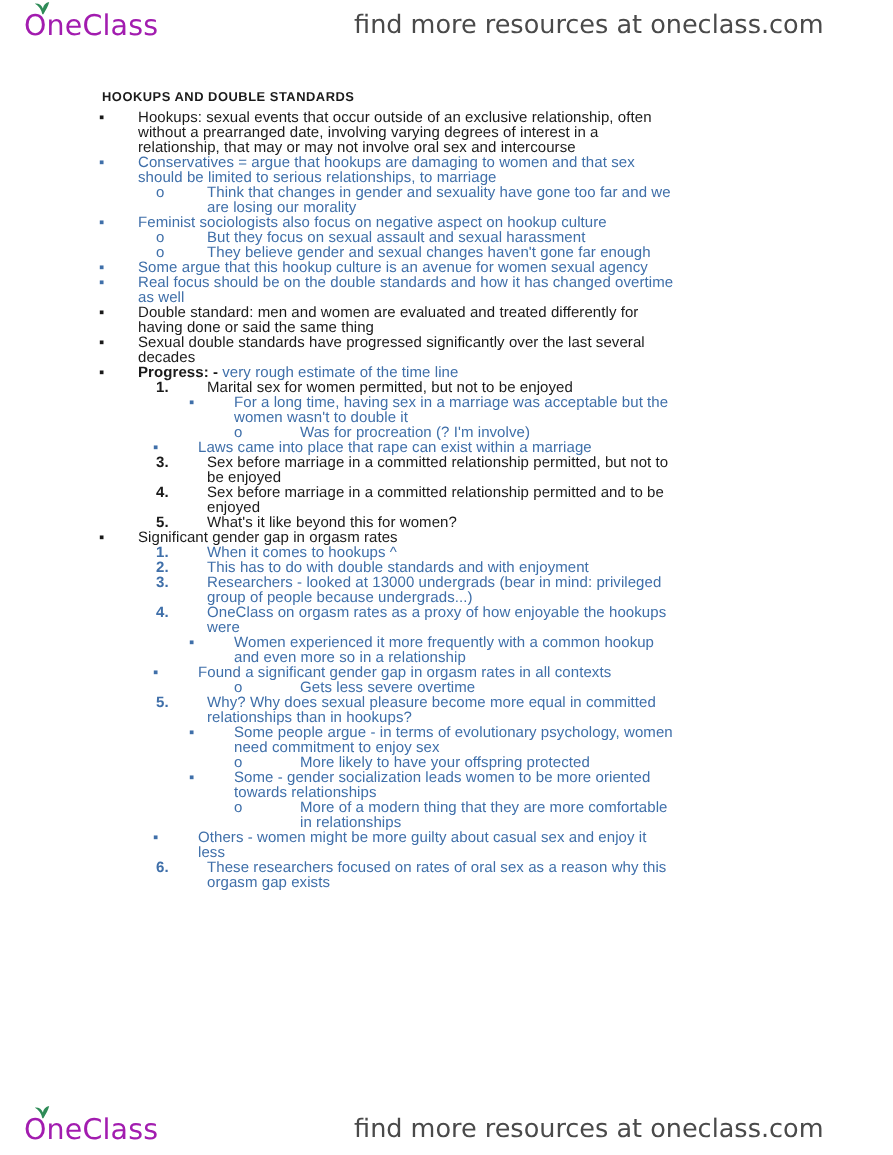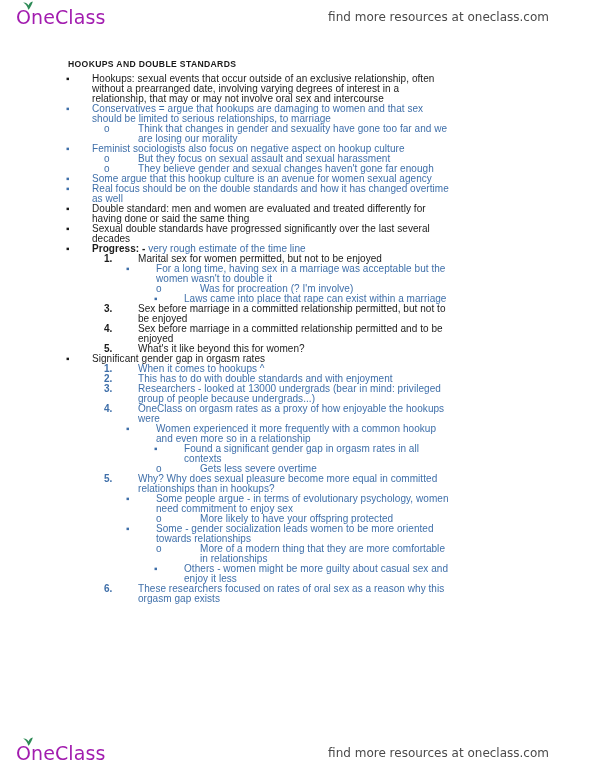--- a/index.html
+++ b/index.html
@@ -48,21 +48,21 @@
     left: 6px;
     top: -7px;
     width: 12px;
     height: 9px;
     pointer-events: none;
   }
 
   .promo {
     margin-left: auto;
     font-family: "DejaVu Sans", sans-serif;
-    font-size: 12px;
+    font-size: 17px;
     color: #4a4a4a;
     white-space: nowrap;
     padding-right: 28px;
   }
 
   
   .doc {
     position: absolute;
     top: 58px;
     left: 0;
@@ -96,21 +96,21 @@
     color: #1a1a1a;
   }
 
   
   .lvl1 { padding-left: 26px; text-indent: -26px; margin-left: 0px; }
   .lvl1 > .bul { display: inline-block; width: 26px; text-indent: 0; }
 
   .lvl2 { padding-left: 34px; text-indent: -34px; margin-left: 38px; }
   .lvl2 > .bul { display: inline-block; width: 34px; text-indent: 0; }
 
-  .lvl3 { padding-left: 30px; text-indent: -30px; margin-left: 88px; }
+  .lvl3 { padding-left: 30px; text-indent: -30px; margin-left: 36px; }
   .lvl3 > .bul { display: inline-block; width: 30px; text-indent: 0; }
 
   .lvl4 { padding-left: 44px; text-indent: -44px; margin-left: 90px; }
   .lvl4 > .bul { display: inline-block; width: 44px; text-indent: 0; }
 
   
   .lvl2.wrapnear { margin-left: 0px; padding-left: 72px; text-indent: -34px; }
   .lvl2.wrapnear > .bul { width: 34px; }
   .lvl3.wrapnear { margin-left: 0px; padding-left: 90px; text-indent: -30px; }
 

